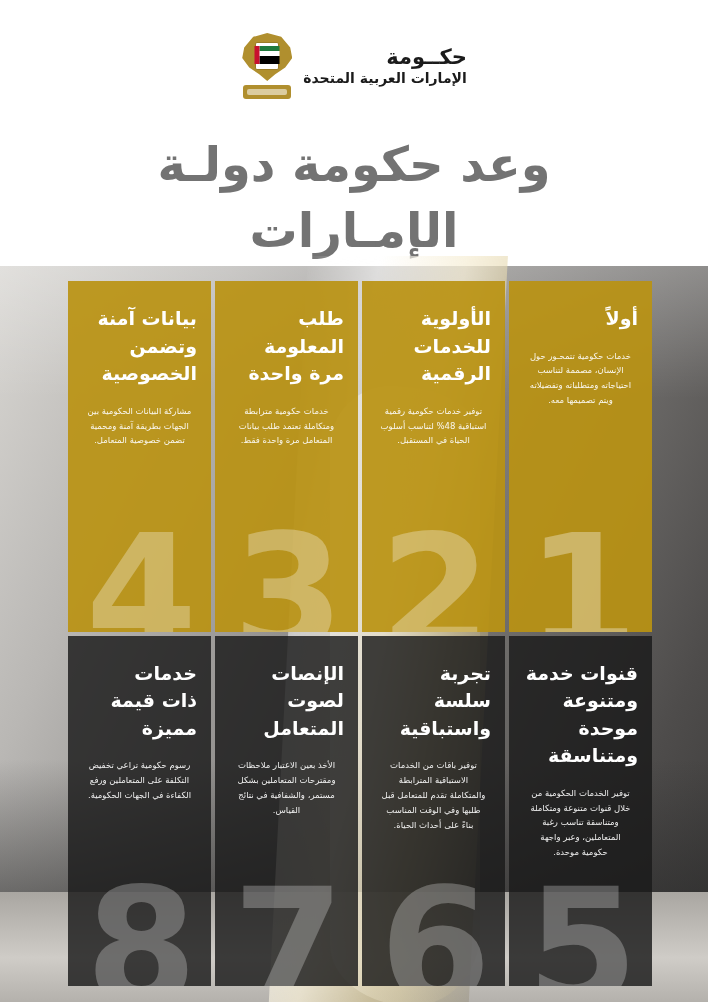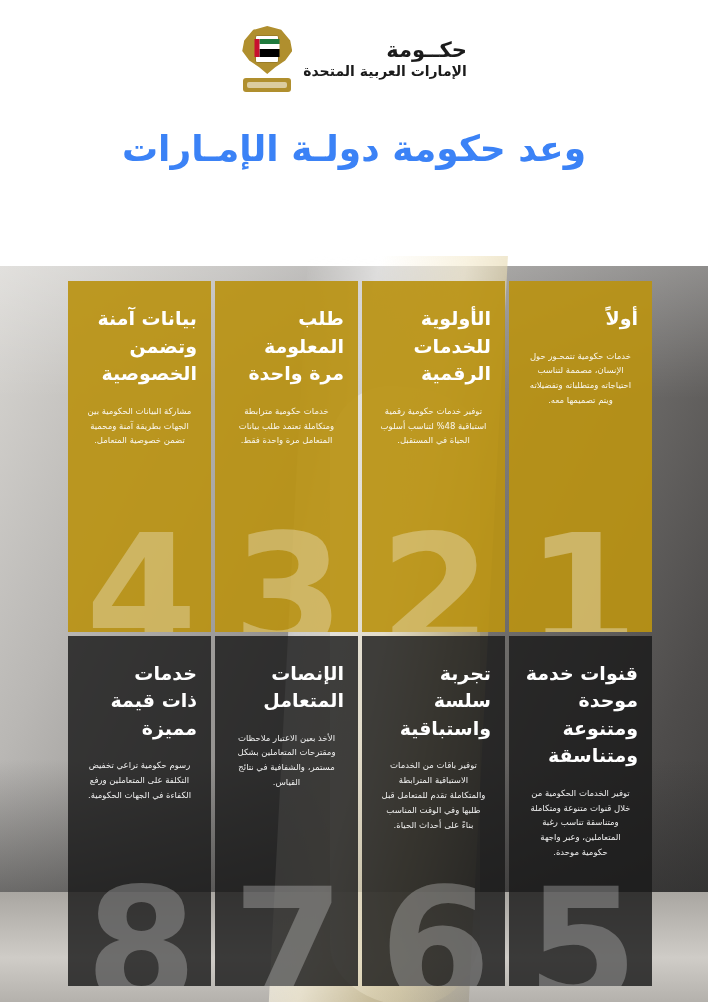--- a/index.html
+++ b/index.html
@@ -22,20 +22,21 @@
     width: 708px; height: 266px;
     background: #ffffff;
   }
   .emblem-row {
     display: flex;
     flex-direction: row-reverse;
     align-items: center;
     justify-content: center;
     gap: 10px;
     padding-top: 26px;
+    margin-top: 7px;
   }
   .emblem {
     width: 52px; height: 66px;
     position: relative;
   }
   .emblem .falcon {
     position: absolute;
     left: 50%; top: 0;
     transform: translateX(-50%);
     width: 50px; height: 48px;
@@ -90,23 +91,23 @@
   .gov-text .l1 {
     font-size: 21px; font-weight: bold; letter-spacing: 1px;
   }
   .gov-text .l2 {
     font-size: 14px; font-weight: bold;
   }
 
   .main-title {
     text-align: center;
     margin-top: 32px;
-    color: #3b82f6;
+    color: #737373;
     font-weight: bold;
-    font-size: 36px;
+    font-size: 48px;
     line-height: 1.38;
     letter-spacing: -0.5px;
     padding: 0 46px;
   }
   .main-title .ln { display: block; }
 
   
   .photo {
     position: absolute;
     top: 266px; left: 0;
@@ -260,40 +261,41 @@
         <div>وتضمن</div>
         <div>الخصوصية</div>
       </div>
       <div class="desc">مشاركة البيانات الحكومية بين الجهات بطريقة آمنة ومحمية تضمن خصوصية المتعامل.</div>
       <div class="num">4</div>
     </div>
 
     <div class="card dark">
       <div class="title">
         <div>قنوات خدمة</div>
+        <div>ومتنوعة</div>
         <div>موحدة</div>
-        <div>ومتنوعة</div>
         <div>ومتناسقة</div>
       </div>
       <div class="desc">توفير الخدمات الحكومية من خلال قنوات متنوعة ومتكاملة ومتناسقة تناسب رغبة المتعاملين، وعبر واجهة حكومية موحدة.</div>
       <div class="num">5</div>
     </div>
 
     <div class="card dark">
       <div class="title">
         <div>تجربة سلسة</div>
         <div>واستباقية</div>
       </div>
       <div class="desc">توفير باقات من الخدمات الاستباقية المترابطة والمتكاملة تقدم للمتعامل قبل طلبها وفي الوقت المناسب بناءً على أحداث الحياة.</div>
       <div class="num">6</div>
     </div>
 
     <div class="card dark">
       <div class="title">
         <div>الإنصات</div>
+        <div>لصوت</div>
         <div>المتعامل</div>
       </div>
       <div class="desc">الأخذ بعين الاعتبار ملاحظات ومقترحات المتعاملين بشكل مستمر، والشفافية في نتائج القياس.</div>
       <div class="num">7</div>
     </div>
 
     <div class="card dark">
       <div class="title">
         <div>خدمات</div>
         <div>ذات قيمة</div>

